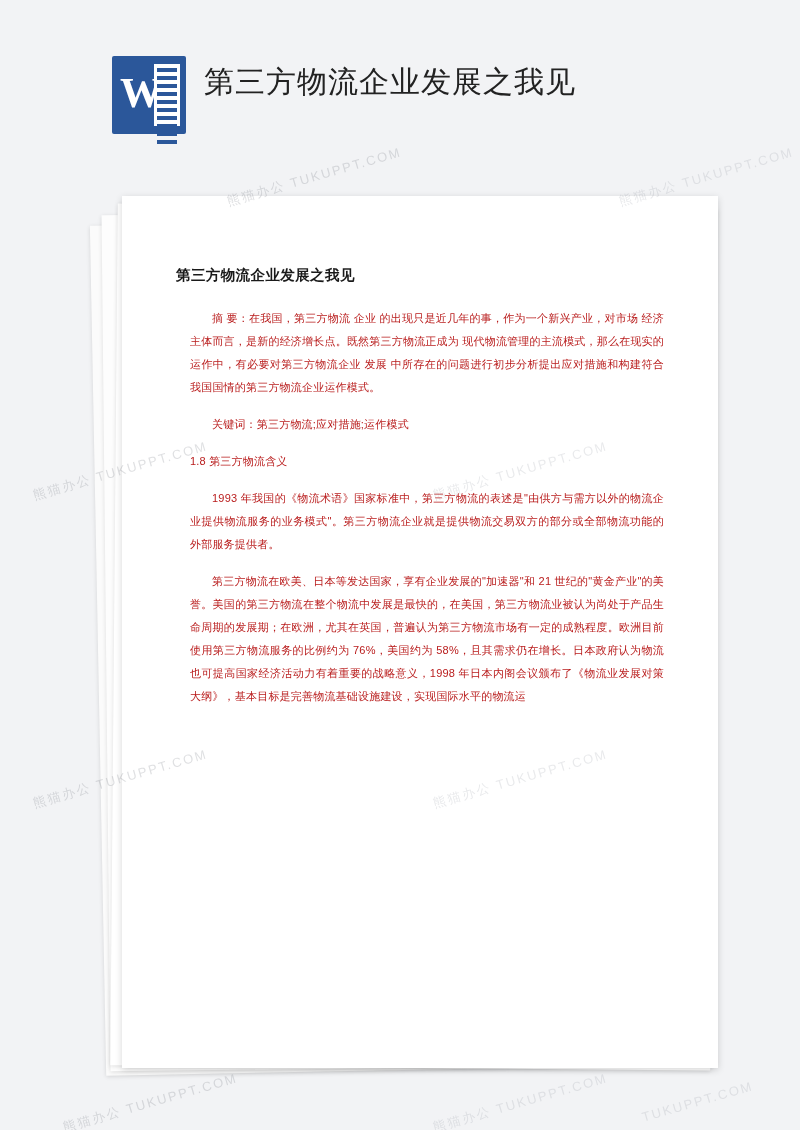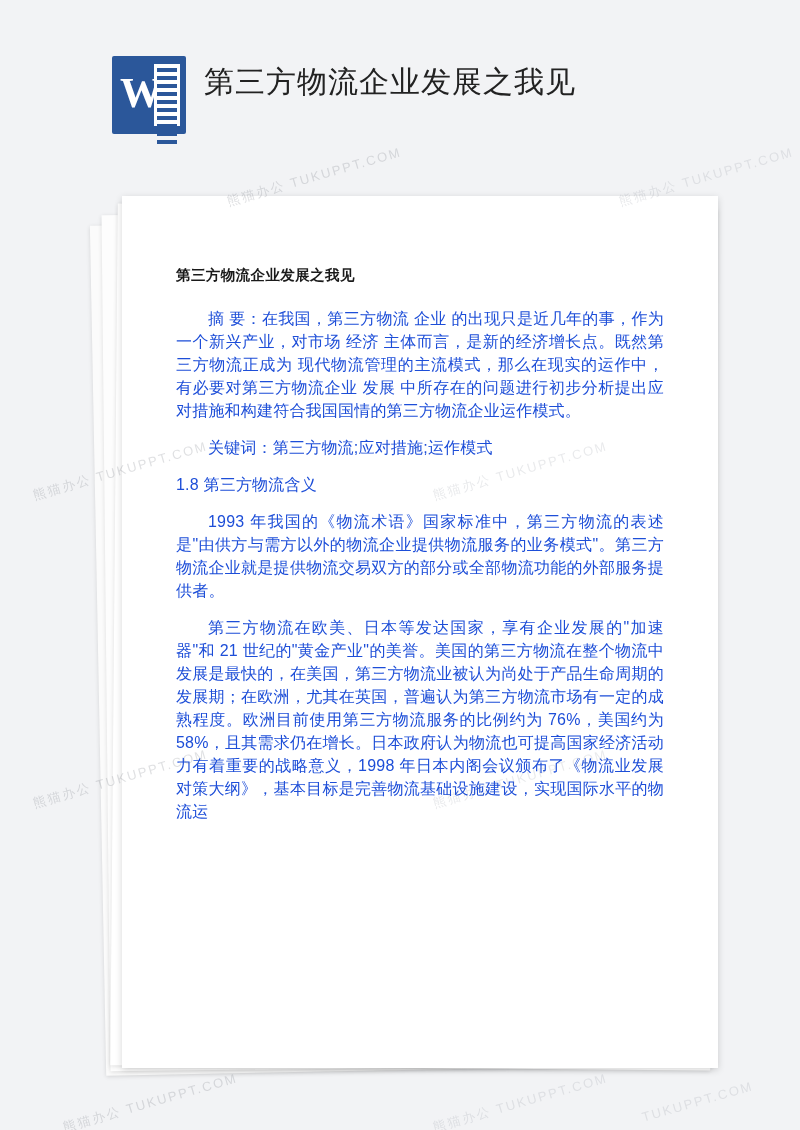--- a/index.html
+++ b/index.html
@@ -114,24 +114,24 @@
   }
   .doc-heading {
     font-size: 14.5px;
     font-weight: bold;
     color: #1a1a1a;
     margin: 0 0 22px 0;
     letter-spacing: 0.4px;
     font-family: "Liberation Sans", sans-serif;
   }
   .para {
-    font-size: 16px;
+    font-size: 11px;
     line-height: 23px;
-    color: #1d4ed8;
-    margin: 0 0 14px 0;
+    color: #b91c1c;
+    margin: 0 0 14px 14px;
     text-align: justify;
     text-indent: 2em;
     letter-spacing: 0.2px;
     font-family: "Liberation Sans", sans-serif;
   }
   .para.sec { text-indent: 0; }
 
   
   .wm {
     position: absolute;

